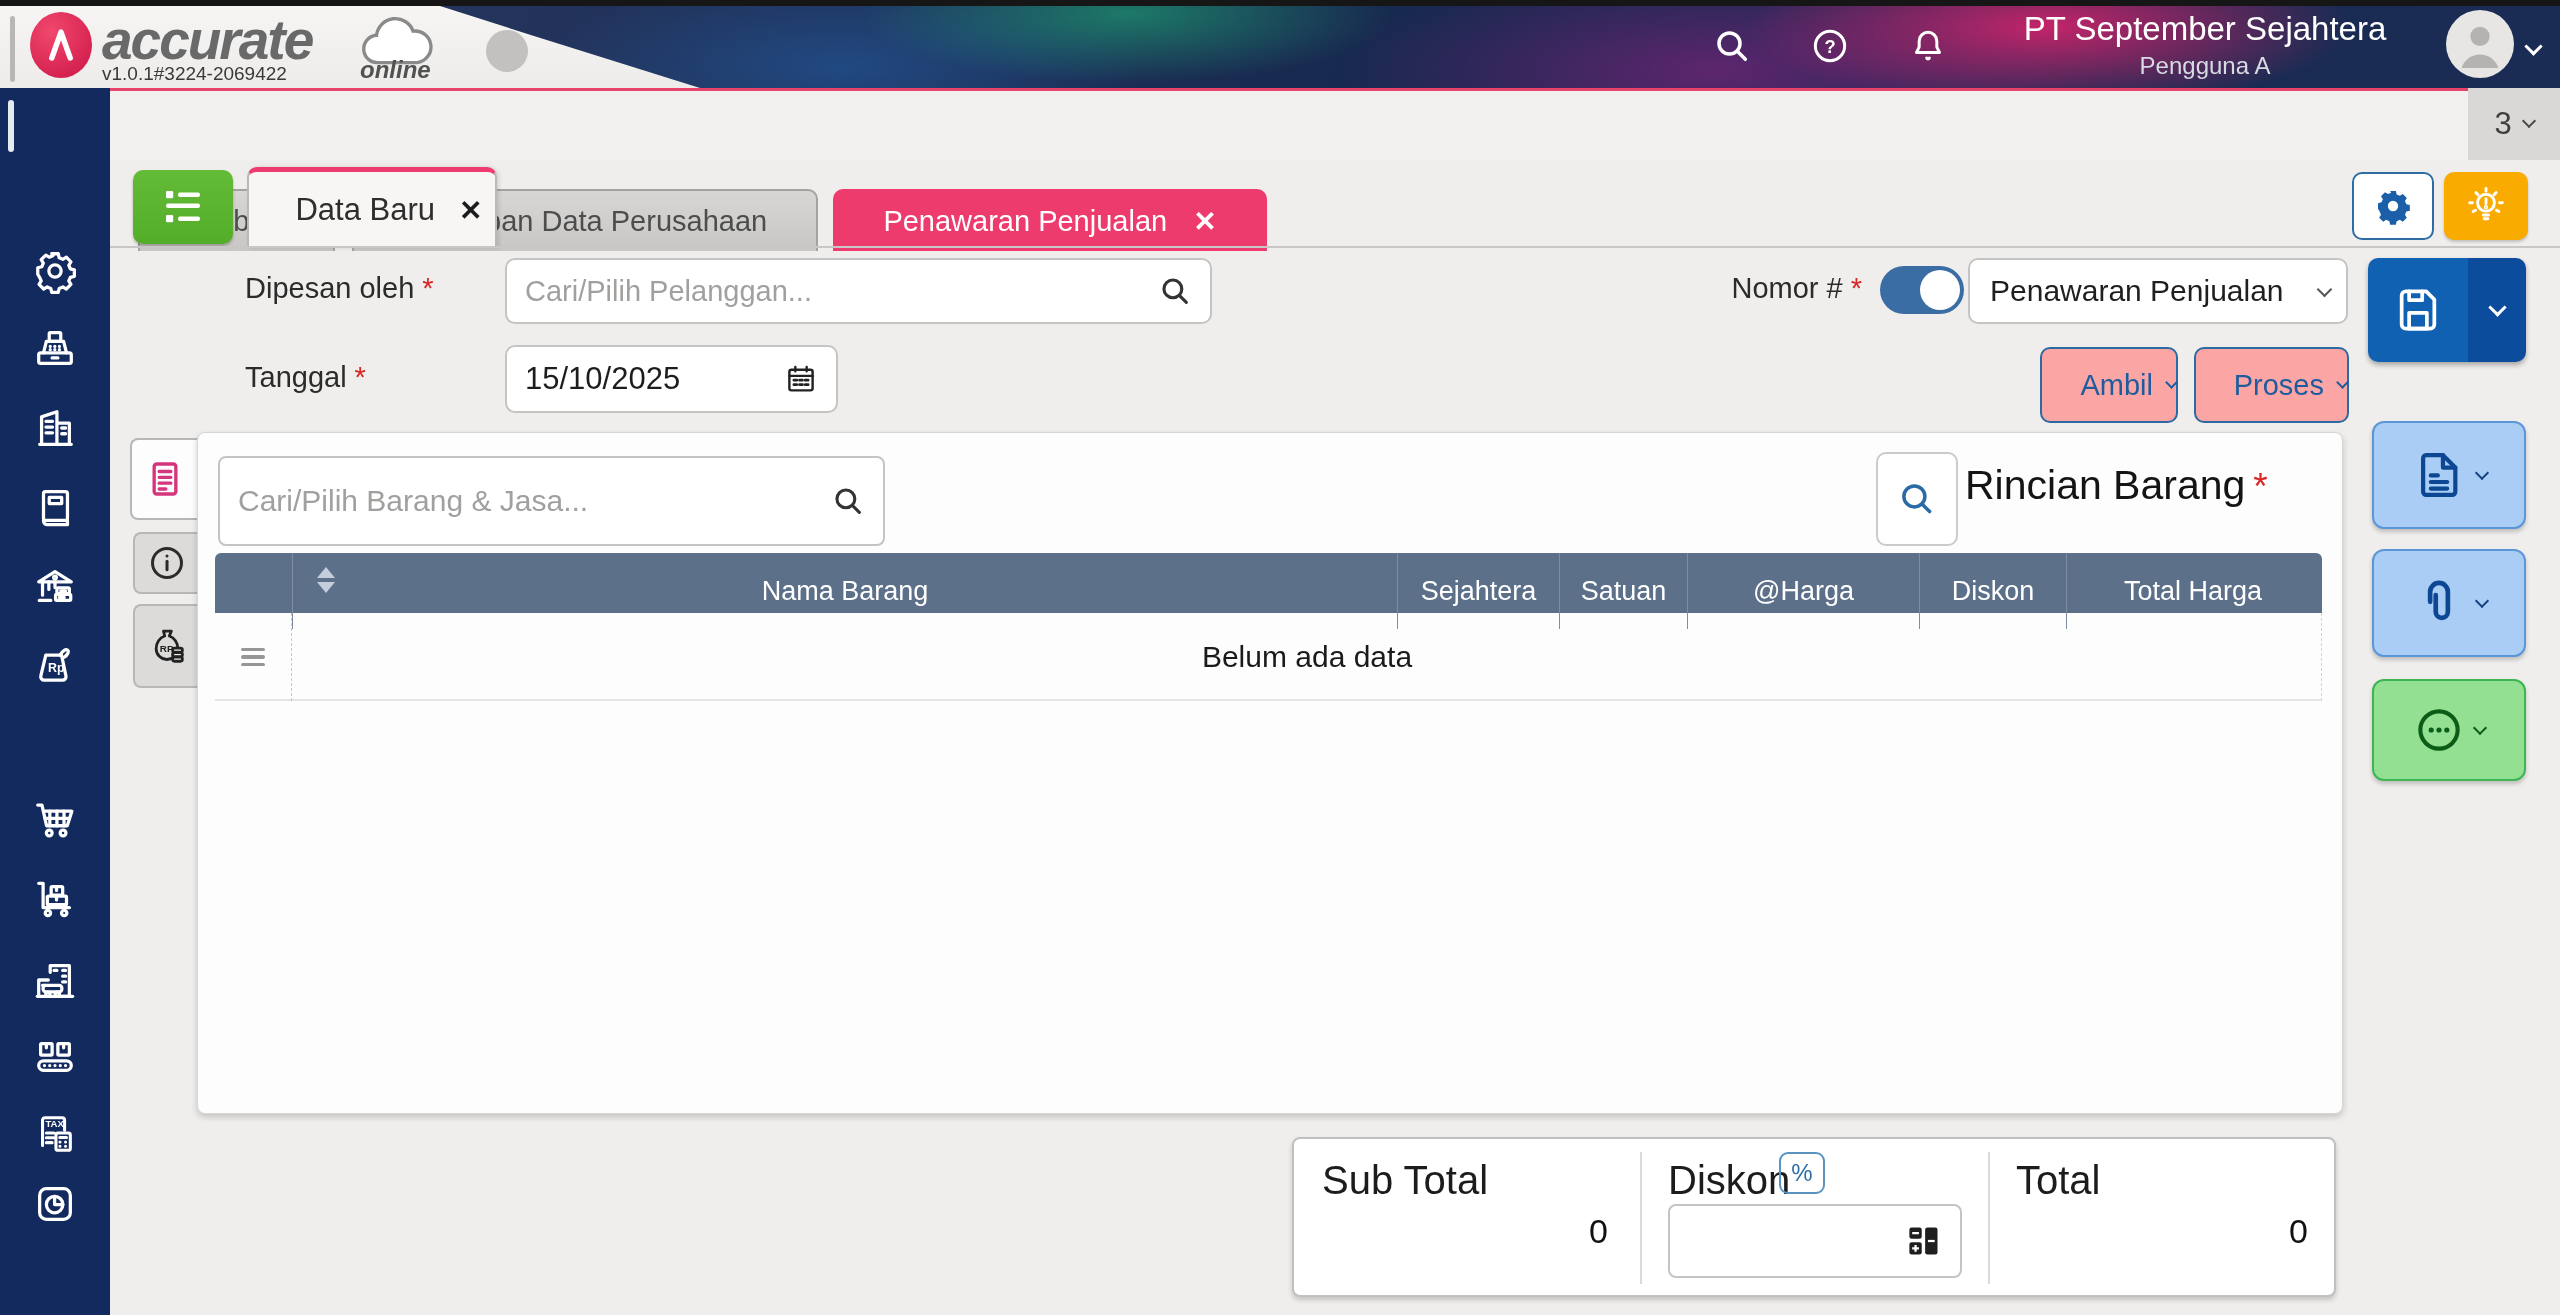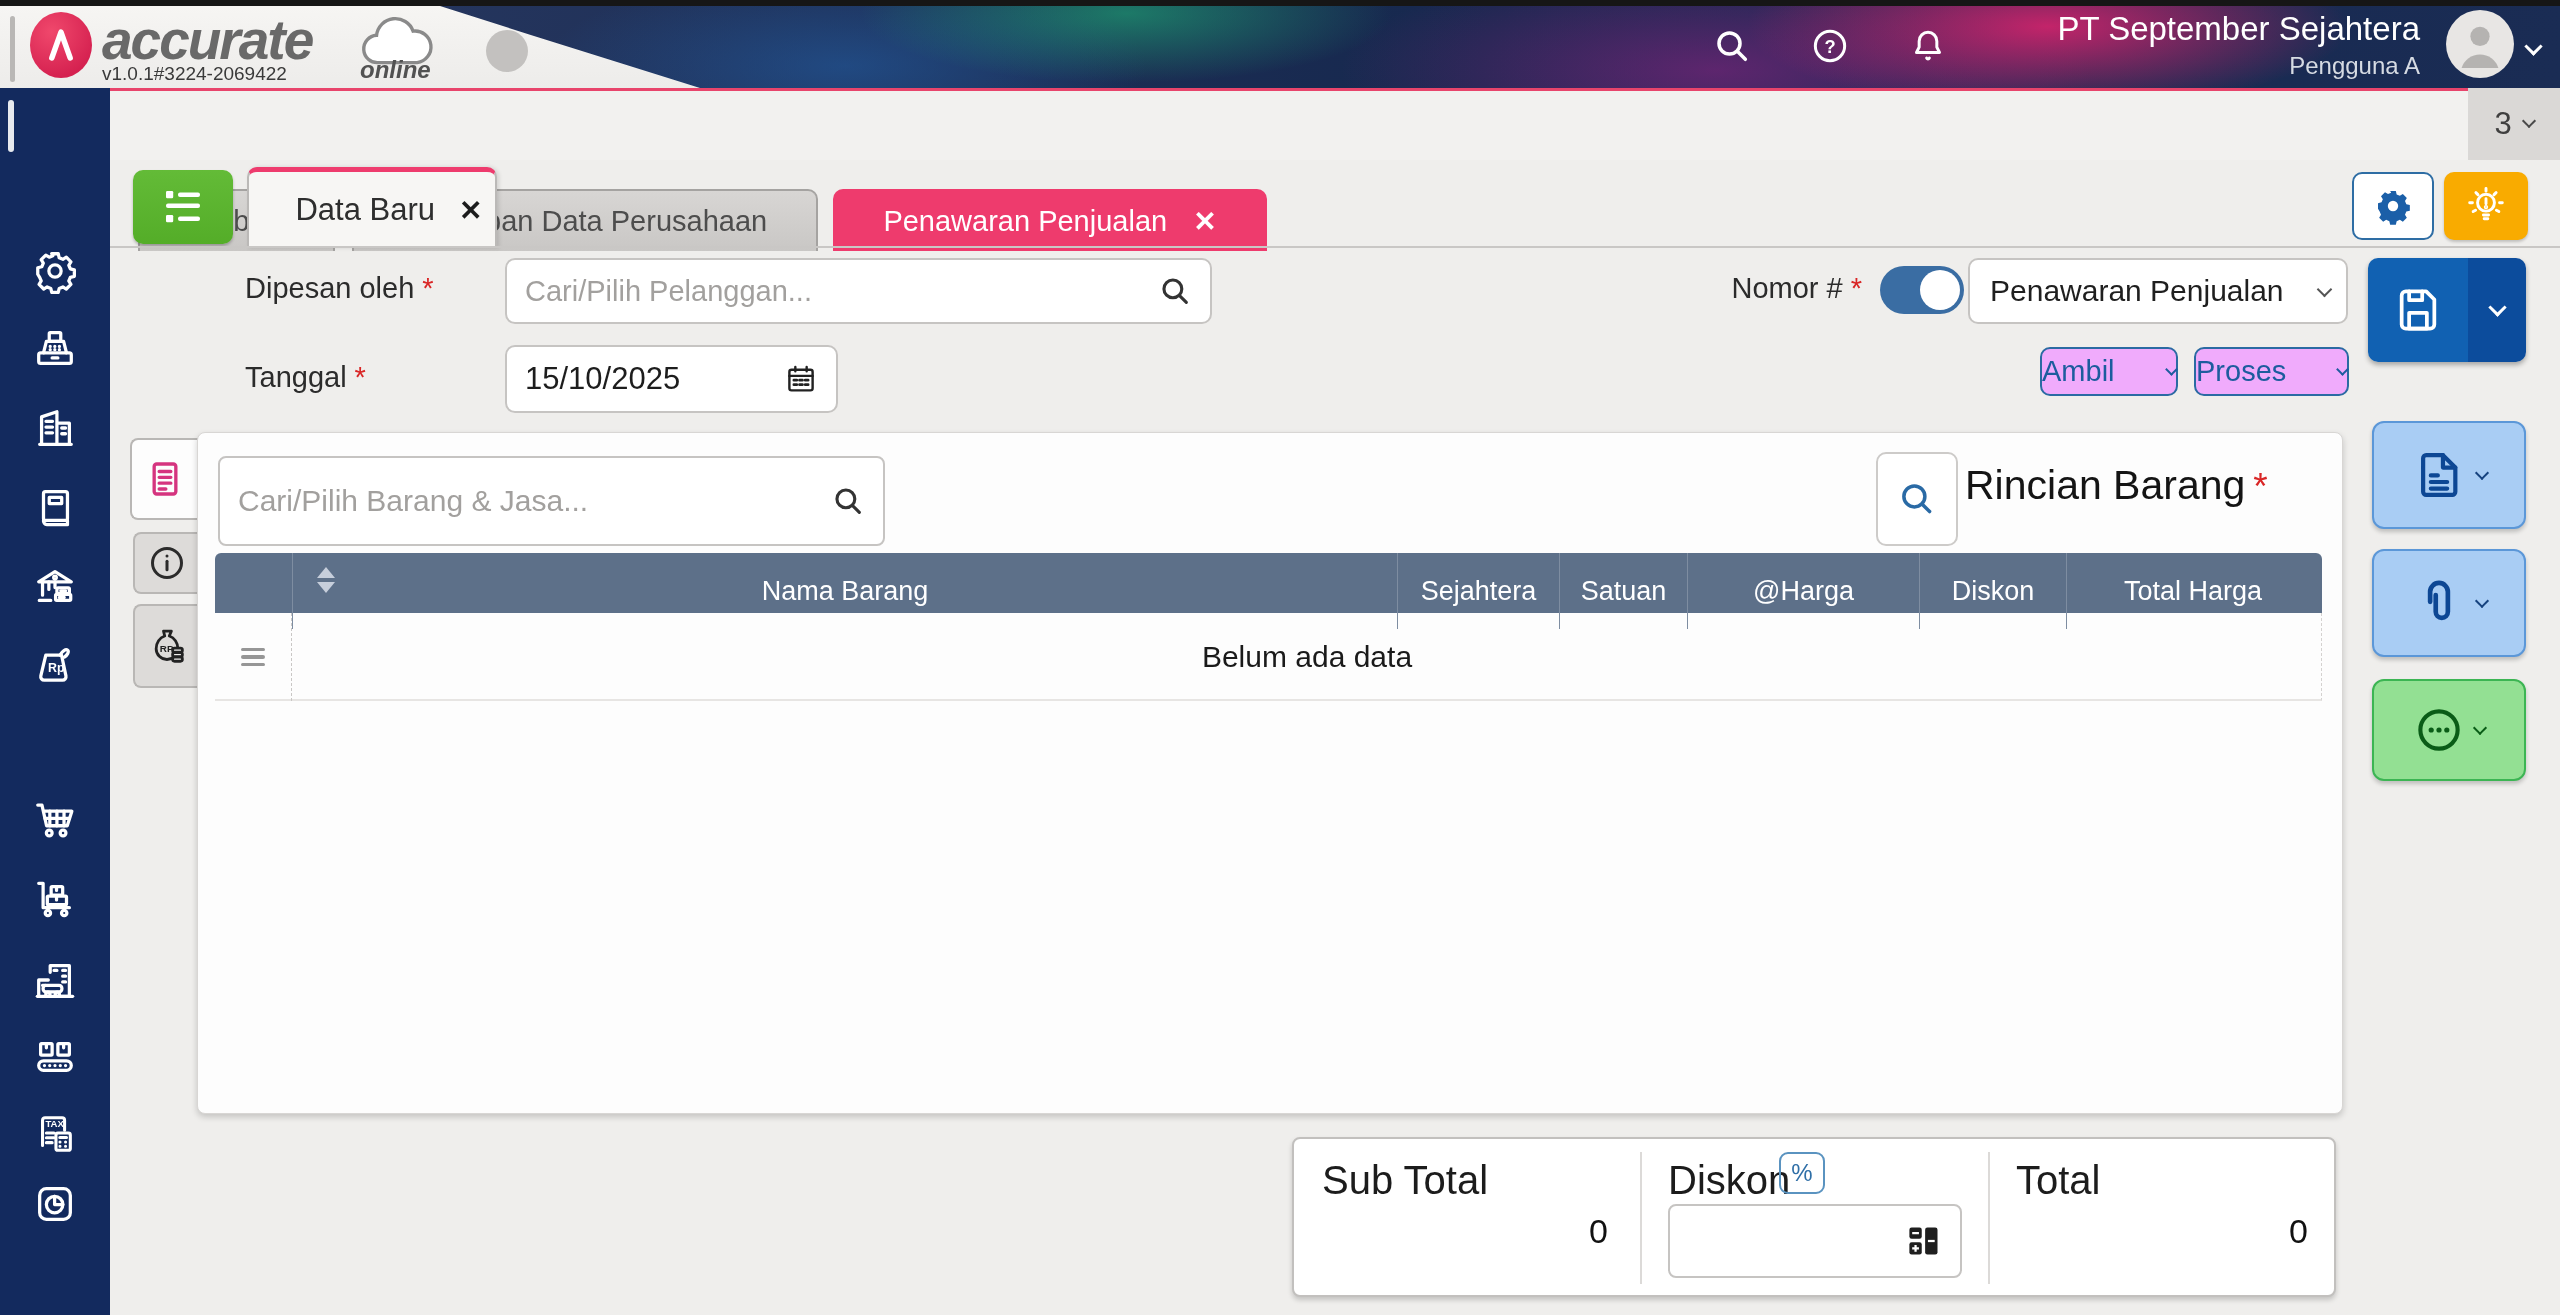--- a/index.html
+++ b/index.html
@@ -22,21 +22,21 @@
     clip-path:polygon(0 0, 440px 0, 530px 35%, 700px 100%, 0 100%); }
   .scroll-thumb-top { position:absolute; left:10px; top:16px; width:5px; height:66px; background:#b9b7b5; border-radius:3px; }
   .logo-circle { position:absolute; left:30px; top:12px; width:62px; height:66px; border-radius:50%;
     background:radial-gradient(circle at 35% 30%, #f0486c, #d52150 75%); display:flex; align-items:center; justify-content:center; }
   .brand-word { position:absolute; left:102px; top:8px; font-size:55px; font-weight:bold; font-style:italic; color:#696969; letter-spacing:-2px; }
   .brand-version { position:absolute; left:102px; top:63px; font-size:19px; color:#3a3a3a; }
   .cloud-wrap { position:absolute; left:352px; top:12px; }
   .brand-online { position:absolute; left:360px; top:56px; font-size:24px; font-weight:bold; font-style:italic; color:#525252; }
   .gray-dot { position:absolute; left:486px; top:30px; width:42px; height:42px; border-radius:50%; background:#c3c1bf; }
   .tb-icon { position:absolute; cursor:pointer; }
-  .company-block { position:absolute; left:1990px; top:9px; width:430px; text-align:right; color:#fff; }
+  .company-block { position:absolute; left:1990px; top:9px; width:430px; text-align:center; color:#fff; }
   .company-name { font-size:33px; line-height:40px; }
   .company-user { font-size:24px; color:#d6dbe3; margin-top:3px; }
   .avatar { position:absolute; left:2446px; top:10px; width:68px; height:68px; border-radius:50%; background:#e8e6e4; overflow:hidden; }
   .chev { display:inline-block; border-right:2.5px solid currentColor; border-bottom:2.5px solid currentColor; transform:rotate(45deg); }
   .avatar-chev { position:absolute; left:2527px; top:40px; color:#fff; width:13px; height:13px; border-width:3px; }
 
   
   .tabrow { position:absolute; left:110px; top:88px; width:2450px; height:72px; background:#f2f1ef; border-top:3px solid #e8446b; }
   .wtab { position:absolute; height:62px; top:98px; border-radius:10px 10px 0 0; display:flex; align-items:center; justify-content:center;
     font-size:29px; color:#4d4d4d; background:linear-gradient(#d8d6d4,#c9c7c5); border:2px solid #a5a3a1; border-bottom:none; cursor:pointer; }
@@ -69,22 +69,22 @@
   .text-input input::placeholder { color:#a2a09e; }
   .toggle { position:absolute; left:1880px; top:266px; width:84px; height:48px; border-radius:24px; background:#3a6da3; cursor:pointer; }
   .toggle .knob { position:absolute; right:4px; top:4px; width:40px; height:40px; border-radius:50%; background:#fff; }
   .select-box { position:absolute; left:1968px; top:258px; width:380px; height:66px; background:#fff; border:2px solid #c6c4c2; border-radius:10px;
     display:flex; align-items:center; padding:0 46px 0 20px; font-size:30px; color:#1f1f1f; cursor:pointer; overflow:hidden; white-space:nowrap; }
   .select-box .chev { position:absolute; right:16px; width:11px; height:11px; color:#555; margin-top:-4px; }
   .save-btn { position:absolute; left:2368px; top:258px; width:158px; height:104px; border-radius:10px; overflow:hidden; display:flex; cursor:pointer; box-shadow:0 3px 5px rgba(0,0,0,.3); }
   .save-main { width:100px; height:104px; background:#1161b2; display:flex; align-items:center; justify-content:center; }
   .save-caret { width:58px; height:104px; background:#0c4c9c; display:flex; align-items:center; justify-content:center; }
   .save-caret .chev { width:13px; height:13px; color:#fff; border-width:3px; margin-top:-6px; }
-  .outline-btn { position:absolute; height:49px; background:#f0abfc; border:2px solid #2b6aa3; border-radius:10px; color:#1d5c9e;
-    display:flex; align-items:center; justify-content:space-between; gap:14px; font-size:29px; cursor:pointer; }
+  .outline-btn { position:absolute; height:76px; background:#fca5a5; border:2px solid #2b6aa3; border-radius:10px; color:#1d5c9e;
+    display:flex; align-items:center; justify-content:flex-end; gap:14px; font-size:29px; cursor:pointer; }
   .outline-btn .chev { width:9px; height:9px; margin-top:-5px; }
 
   
   .items-panel { position:absolute; left:197px; top:432px; width:2146px; height:682px; background:#fdfdfd; border:1px solid #d8d6d4; border-radius:8px; box-shadow:0 3px 6px rgba(0,0,0,.18); }
   .minitab { position:absolute; border:2px solid #b9b7b5; border-right:none; border-radius:8px 0 0 8px; display:flex; align-items:center; justify-content:center; cursor:pointer; }
   .minitab.active { background:#fdfdfd; }
   .minitab.idle { background:#dddbd9; }
   .item-search { left:218px; top:456px; width:667px; height:90px; border-radius:8px; }
   .search-btn { position:absolute; left:1876px; top:452px; width:82px; height:94px; background:#fff; border:2px solid #cdcbc9; border-radius:10px; display:flex; align-items:center; justify-content:center; cursor:pointer; }
   .detail-title { position:absolute; left:1965px; top:462px; font-size:41px; color:#141414; }

